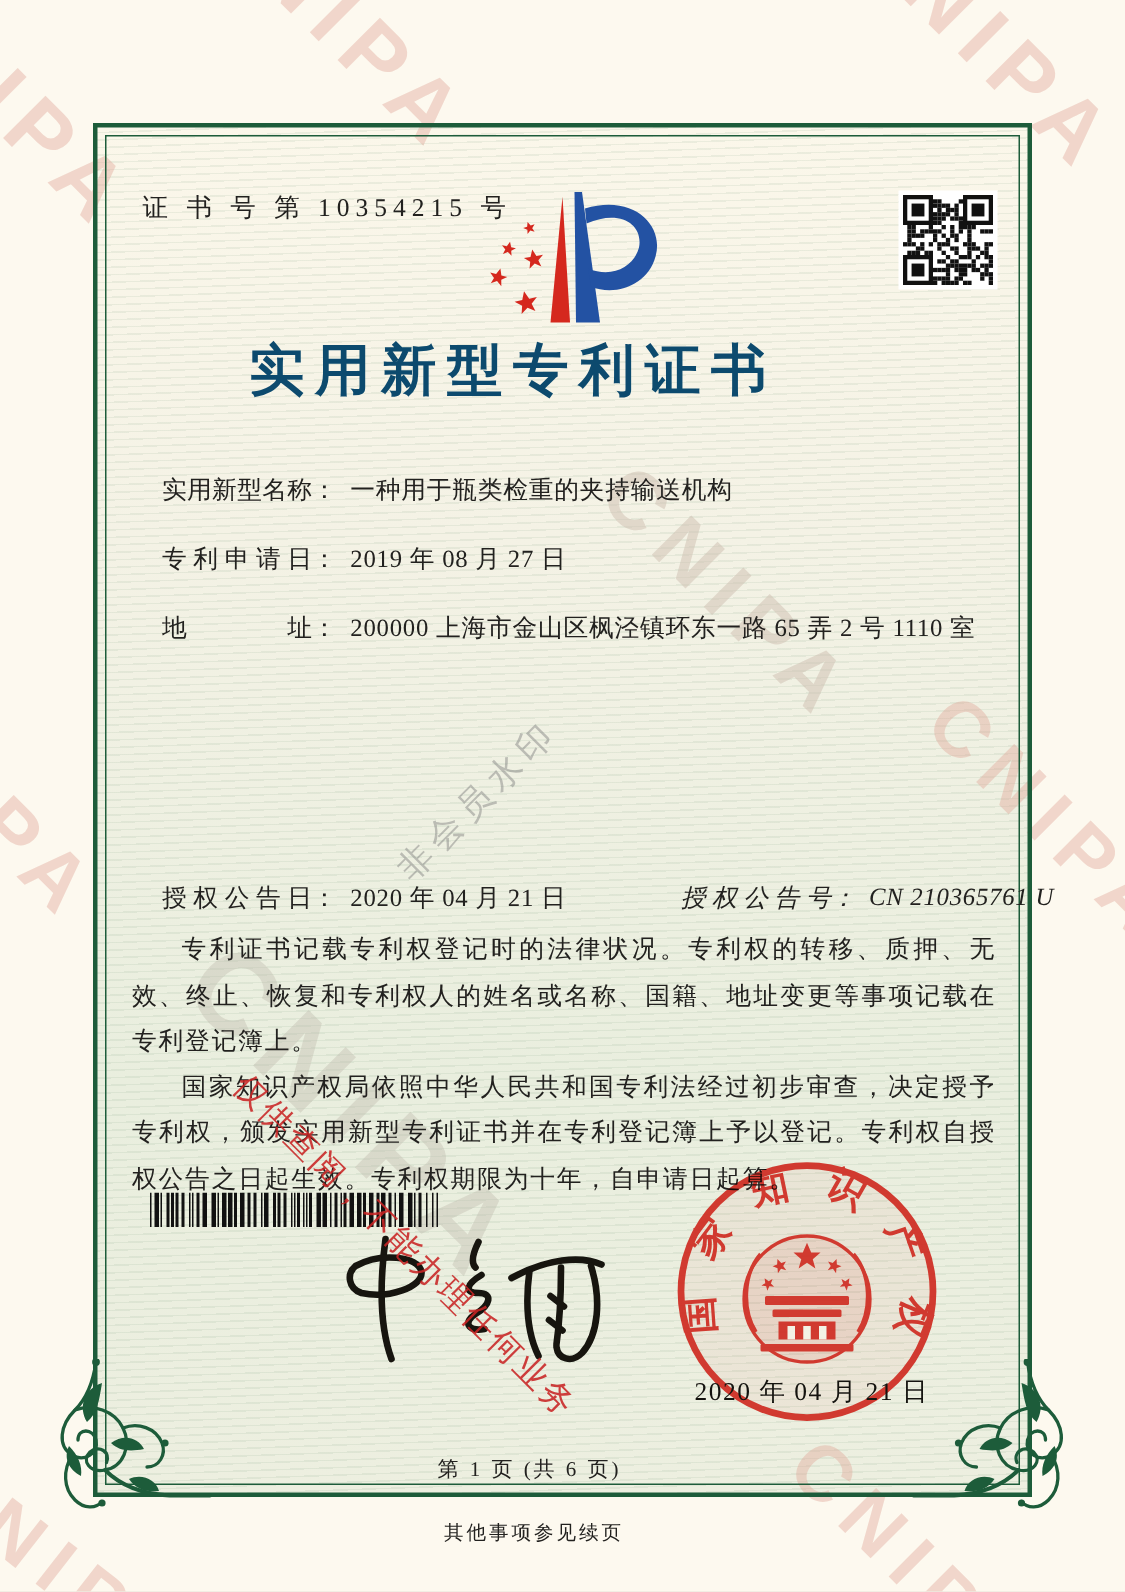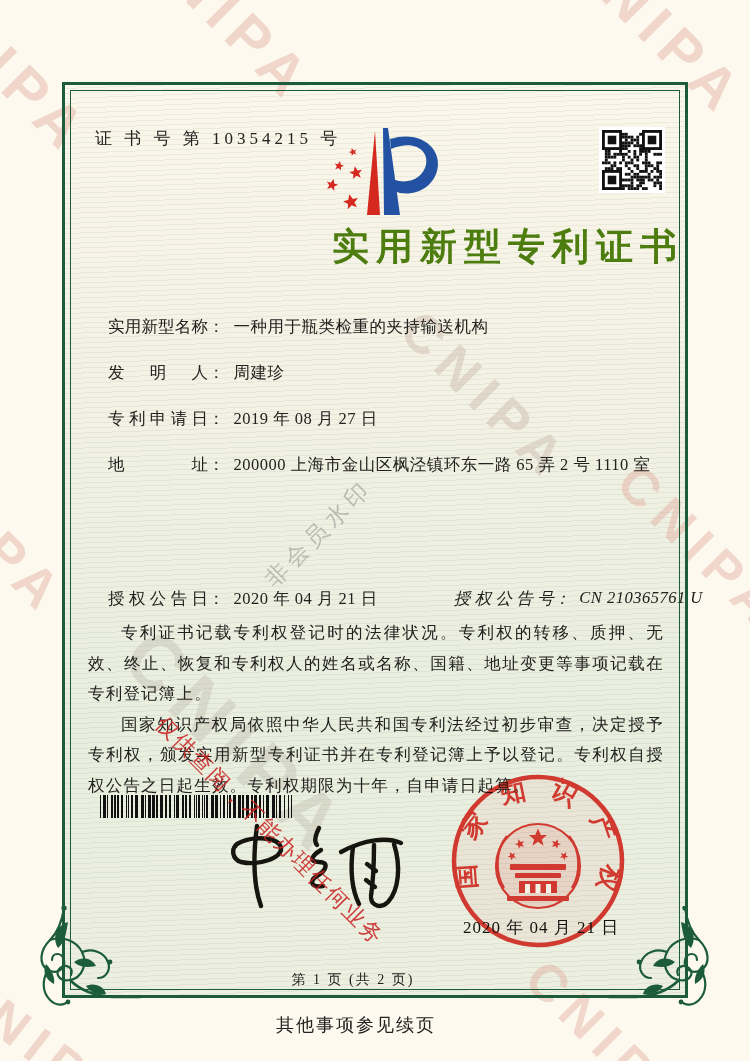--- a/index.html
+++ b/index.html
@@ -41,42 +41,42 @@
   .frame-inner{position:absolute;left:70px;top:90px;width:610px;height:900px;
     border:1px solid var(--green);box-sizing:border-box;z-index:2;}
   .flourish{position:absolute;z-index:3;}
   .fl-left{left:28px;top:906px;}
   .fl-right{left:607px;top:906px;transform:scaleX(-1);transform-origin:57px 0;}
   
   .content{position:absolute;inset:0;z-index:4;}
   .cert-no{position:absolute;left:95px;top:127px;font-size:17px;letter-spacing:4px;}
   .logo{position:absolute;left:322px;top:124px;}
   .qr{position:absolute;left:599px;top:127px;width:66px;height:66px;background:#fff;padding:3px;box-sizing:border-box;}
-  .title{position:absolute;left:0;top:222px;width:684px;text-align:right;
-    font-size:37px;font-weight:bold;letter-spacing:7px;color:#4d7c0f;}
+  .title{position:absolute;left:0;top:222px;width:684px;text-align:center;
+    font-size:37px;font-weight:bold;letter-spacing:7px;color:#0c4a6e;}
   .fields{position:absolute;left:108px;top:316px;right:80px;}
   .field-row{margin-bottom:24px;font-size:16.5px;line-height:22px;white-space:nowrap;}
   .f-label{display:inline-block;width:100px;text-align:justify;text-align-last:justify;vertical-align:top;}
   .f-colon{display:inline-block;vertical-align:top;}
   .f-value{display:inline-block;margin-left:9px;vertical-align:top;letter-spacing:0.5px;}
   .grant-row{position:absolute;left:108px;top:588px;font-size:16.5px;white-space:nowrap;}
   .grant-row .g2{margin-left:72px;font-style:italic;}
   .paras{position:absolute;left:88px;top:618px;width:576px;font-size:16.5px;
     line-height:30.6px;text-align:justify;letter-spacing:1.2px;}
   .paras p{margin:0;text-indent:2em;}
   .barcode{position:absolute;left:100px;top:795px;}
   .officer{position:absolute;left:108px;top:849px;font-size:17.5px;line-height:34px;letter-spacing:3px;}
   .signature{position:absolute;left:213px;top:812px;z-index:5;}
   .seal{position:absolute;left:449px;top:772px;z-index:5;mix-blend-mode:multiply;}
   .seal-date{position:absolute;left:463px;top:916px;width:150px;text-align:center;
     font-size:17px;letter-spacing:1px;color:#14130f;z-index:6;white-space:nowrap;}
   .page-info{position:absolute;left:353px;top:971px;transform:translateX(-50%);
     font-size:14px;letter-spacing:2px;z-index:6;}
   .continuation{position:absolute;left:356px;top:1013px;transform:translateX(-50%);
-    font-size:18px;letter-spacing:2px;}
+    font-size:13px;letter-spacing:2px;}
   
   .wm-red{position:absolute;left:170px;top:710px;transform:rotate(45deg);transform-origin:0 0;
     font-size:22px;letter-spacing:2px;color:rgba(200,36,36,0.88);white-space:nowrap;z-index:7;}
   .wm-gray{position:absolute;left:258px;top:572px;transform:rotate(-45deg);transform-origin:0 0;
     font-size:23px;letter-spacing:5px;color:rgba(125,125,125,0.45);white-space:nowrap;z-index:6;}
 </style>
 </head>
 <body>
 
 <div class="page">
@@ -312,23 +312,20 @@
         <rect x="5.714285714285714" y="45.714285714285715" width="8.571428571428571" height="8.571428571428571" fill="#111"></rect>
       </svg>
 
     <div class="title">实用新型专利证书</div>
 
     <div class="fields">
       <div class="field-row">
         <span class="f-label">实用新型名称</span><span class="f-colon">：</span><span class="f-value">一种用于瓶类检重的夹持输送机构</span>
       </div>
       <div class="field-row">
-        <span class="f-label">发明人</span><span class="f-colon">：</span><span class="f-value">周建珍</span>
-      </div>
-      <div class="field-row">
         <span class="f-label">专利申请日</span><span class="f-colon">：</span><span class="f-value">2019 年 08 月 27 日</span>
       </div>
       <div class="field-row">
         <span class="f-label">地址</span><span class="f-colon">：</span><span class="f-value">200000 上海市金山区枫泾镇环东一路 65 弄 2 号 1110 室</span>
       </div>
     </div>
 
     <div class="grant-row">
       <span><span class="f-label">授权公告日</span><span>：</span><span class="f-value">2020 年 04 月 21 日</span></span>
       <span class="g2"><span class="f-label">授权公告号</span><span>：</span><span class="f-value">CN 210365761 U</span></span>
@@ -438,20 +435,20 @@
         </g>
         <g fill="#f4f2e5">
           <rect x="76" y="112" width="5" height="9"></rect>
           <rect x="86.5" y="112" width="5" height="9"></rect>
           <rect x="97" y="112" width="5" height="9"></rect>
         </g>
       </g>
     </svg>
     <div class="seal-date">2020 年 04 月 21 日</div>
 
-    <div class="page-info">第 1 页 (共 2 页)</div>
+    <div class="page-info">第 1 页 (共 6 页)</div>
     <div class="continuation">其他事项参见续页</div>
   </div>
 
   <div class="wm-gray">非会员水印</div>
   <div class="wm-red">仅供查阅，不能办理任何业务</div>
 
 </div>
 
 </body></html>

